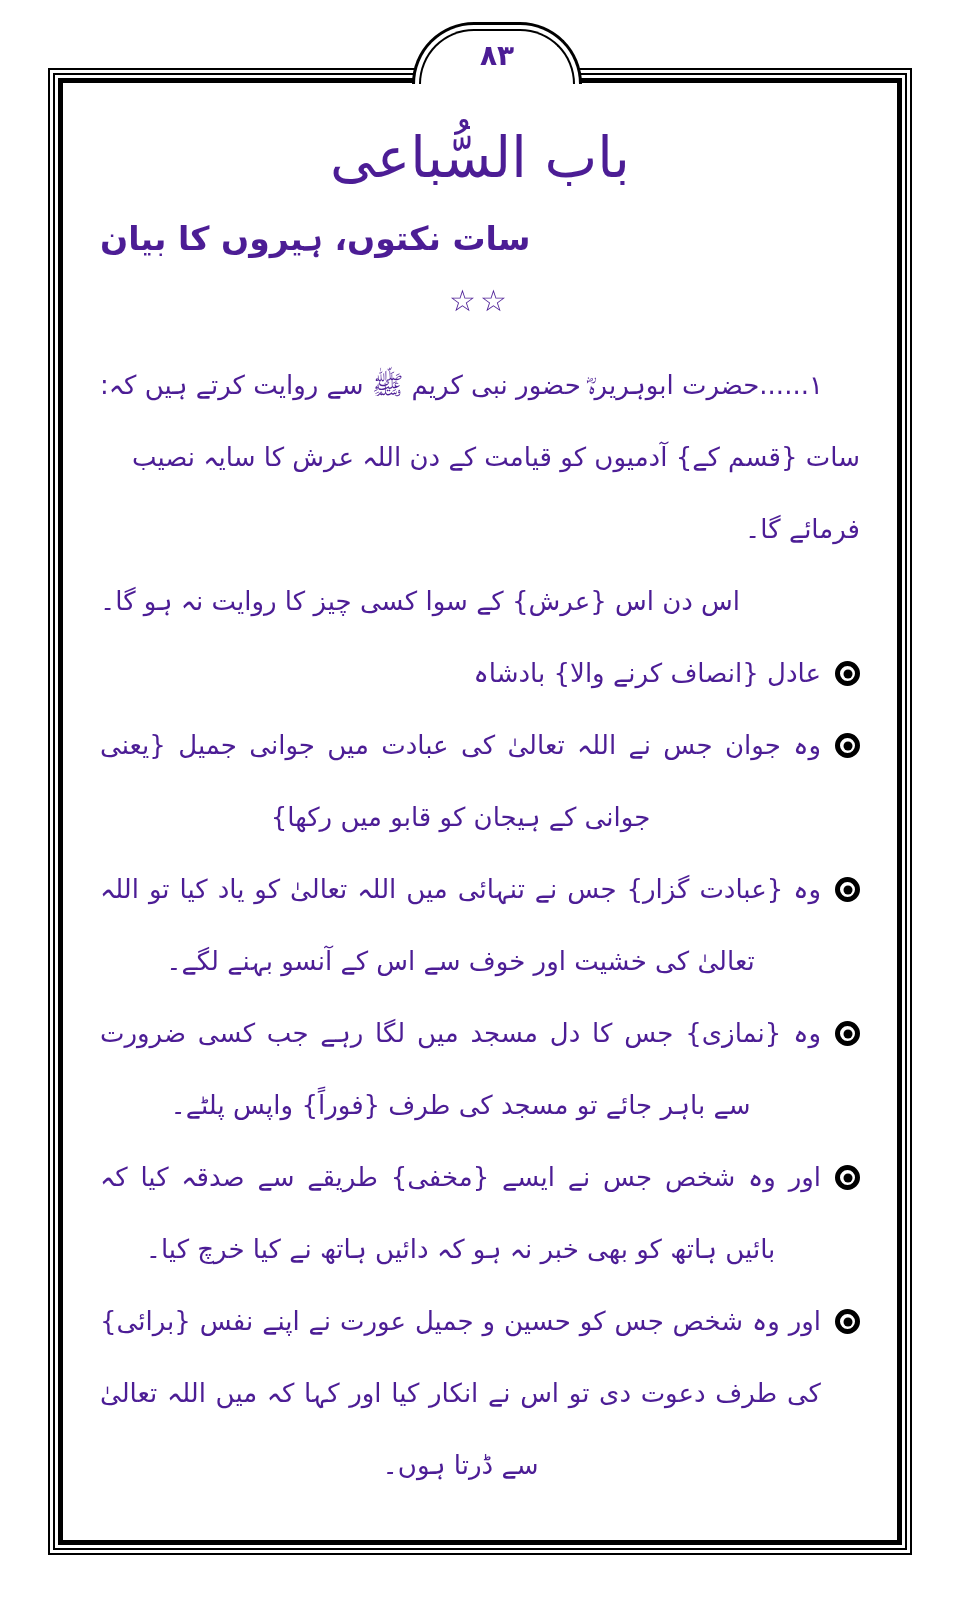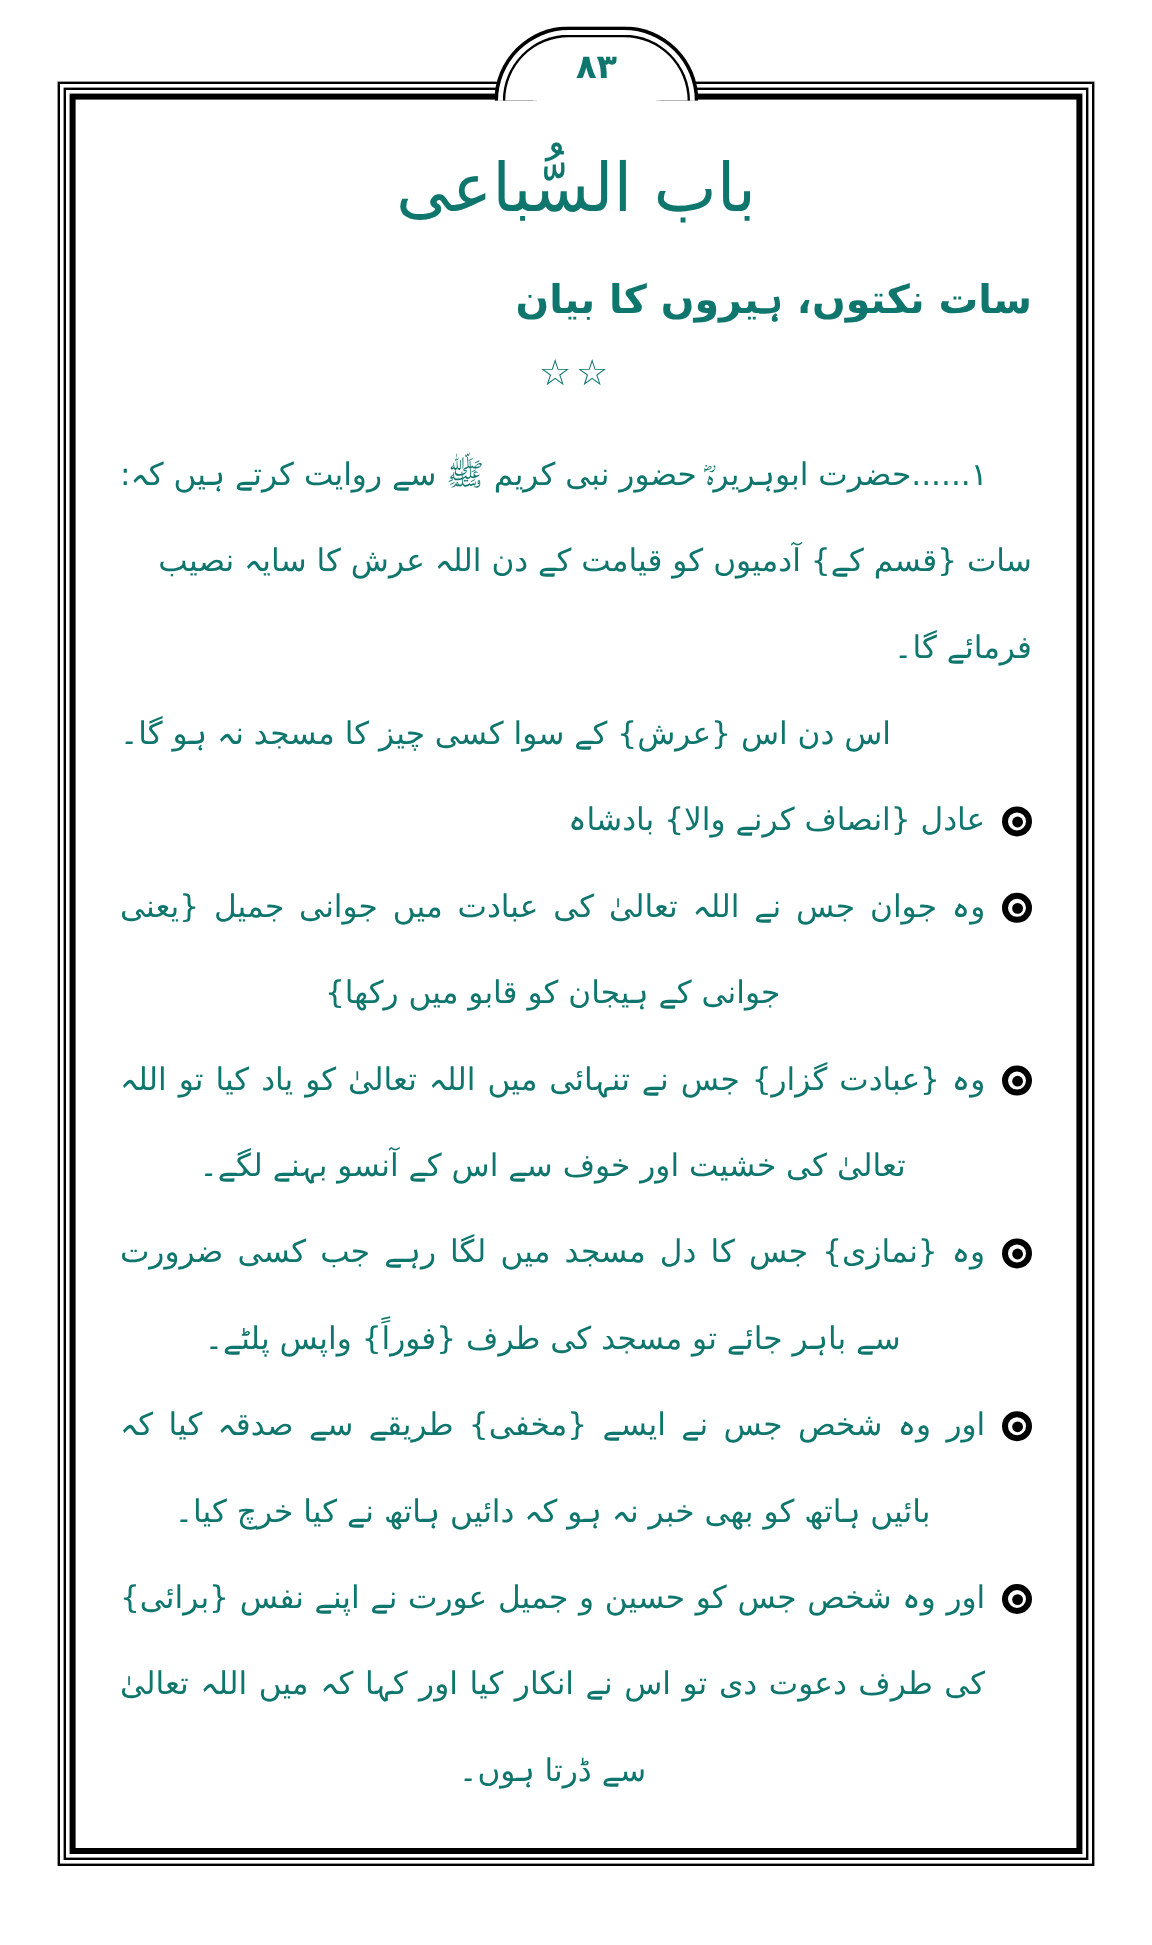--- a/index.html
+++ b/index.html
@@ -1,35 +1,35 @@
 <!DOCTYPE html>
 <html><head>
 <meta charset="utf-8">
 <style>
   html,body{margin:0;padding:0;background:#fff;}
   .page{position:relative;width:960px;height:1621px;background:#ffffff;overflow:hidden;
-        font-family:"DejaVu Sans",sans-serif;color:#0f766e;}
+        font-family:"DejaVu Sans",sans-serif;color:#4c1d95;}
   
   .frame{position:absolute;left:48px;top:68px;right:48px;bottom:66px;
          border:2px solid #000;padding:3px;box-sizing:border-box;}
   .frame-mid{height:100%;border:2px solid #000;padding:3px;box-sizing:border-box;}
   .frame-inner{height:100%;border:5px solid #000;box-sizing:border-box;}
   
   .arch{position:absolute;left:412px;top:22px;width:170px;height:62px;background:#fff;
         border:3px solid #000;border-bottom:none;border-radius:90px 90px 0 0;
         z-index:3;box-sizing:border-box;}
   .arch::before{content:"";position:absolute;left:4px;right:4px;top:4px;bottom:0;
         border:2px solid #000;border-bottom:none;border-radius:84px 84px 0 0;}
   .page-num{position:absolute;left:0;right:0;top:14px;text-align:center;
         font-size:28px;font-weight:bold;}
   
   .content{position:absolute;left:100px;right:100px;top:108px;}
   .title{text-align:center;font-size:56px;font-weight:normal;line-height:100px;
          letter-spacing:1px;}
-  .subtitle{text-align:right;font-size:33px;font-weight:bold;margin-top:16px;
+  .subtitle{text-align:left;font-size:33px;font-weight:bold;margin-top:5px;
          line-height:52px;}
   .stars{text-align:center;font-size:30px;margin-top:14px;line-height:44px;
          letter-spacing:4px;font-weight:bold;}
   .body{margin-top:26px;font-size:26px;line-height:72px;}
   .narr1{text-align:left;}
   .h1{text-align:right;}
   .h2{text-align:left;}
   .b-item{display:flex;gap:14px;}
   .b-marker{flex:0 0 auto;width:15px;height:15px;border:5px solid #000;border-radius:50%;
             margin-top:24px;position:relative;}
@@ -54,21 +54,21 @@
   </div>
 
   <div class="content">
     <div class="title" dir="rtl">باب السُّباعی</div>
     <div class="subtitle" dir="rtl">سات نکتوں، ہیروں کا بیان</div>
     <div class="stars">☆☆</div>
 
     <div class="body" dir="rtl">
       <div class="narr1">۱......حضرت ابوہریرہؓ حضور نبی کریم ﷺ سے روایت کرتے ہیں کہ:</div>
       <div class="h1">سات {قسم کے} آدمیوں کو قیامت کے دن اللہ عرش کا سایہ نصیب فرمائے گا۔</div>
-      <div class="h2">اس دن اس {عرش} کے سوا کسی چیز کا مسجد نہ ہو گا۔</div>
+      <div class="h2">اس دن اس {عرش} کے سوا کسی چیز کا روایت نہ ہو گا۔</div>
       <div class="bullets">
           <div class="b-item">
             <span class="b-marker"></span>
             <div class="b-text last-right">عادل {انصاف کرنے والا} بادشاہ</div>
           </div>
           <div class="b-item">
             <span class="b-marker"></span>
             <div class="b-text">وہ جوان جس نے اللہ تعالیٰ کی عبادت میں جوانی جمیل {یعنی جوانی کے ہیجان کو قابو میں رکھا}</div>
           </div>
           <div class="b-item">

